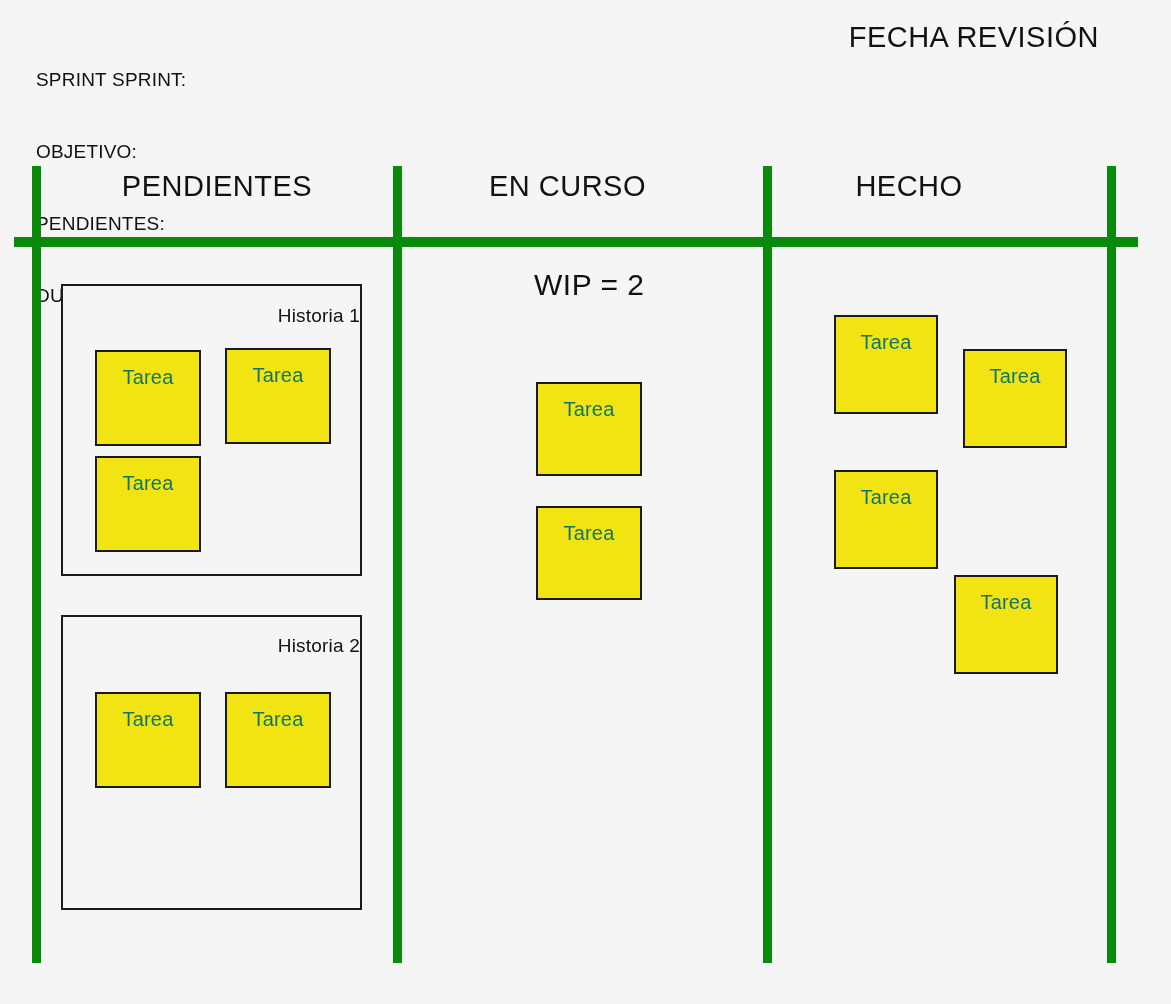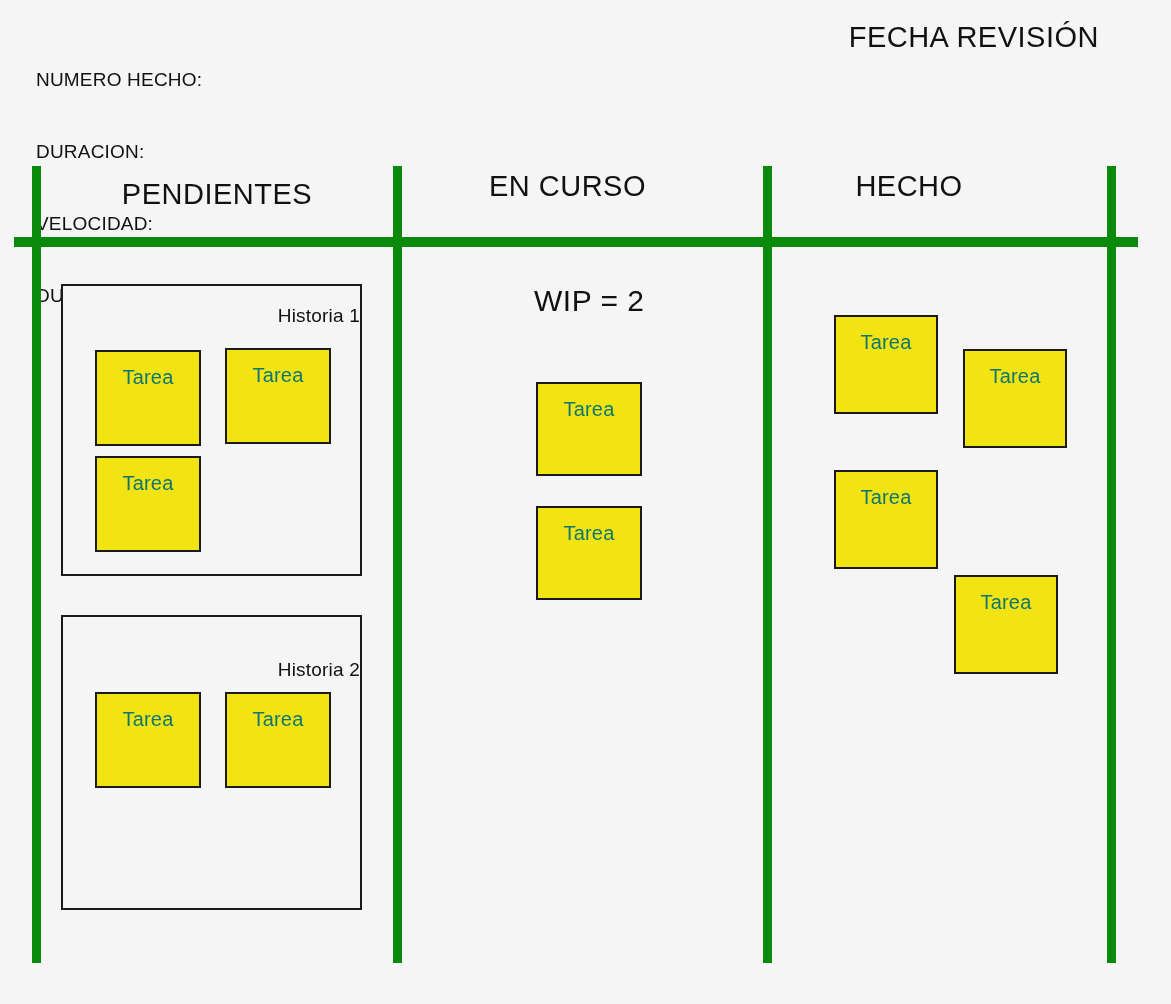--- a/index.html
+++ b/index.html
@@ -66,21 +66,20 @@
     text-align: center;
     white-space: nowrap;
   }
 
   
   .wip {
     position: absolute;
     font-size: 30px;
     letter-spacing: 0.5px;
     white-space: nowrap;
-    margin-top: 16px;
   }
 
   
   .story {
     position: absolute;
     border: 2px solid #1a1a1a;
     background: #f5f5f5;
     box-sizing: border-box;
   }
   .story-title {
@@ -109,55 +108,55 @@
     display: block;
     padding-top: 14px;
   }
 </style>
 </head>
 <body>
 
 <div id="board">
 
   <div class="sprint-meta">
-    <div>NUMERO HECHO:</div>
-    <div>DURACION:</div>
-    <div>VELOCIDAD:</div>
+    <div>SPRINT SPRINT:</div>
+    <div>OBJETIVO:</div>
+    <div>PENDIENTES:</div>
     <div>DURACION</div>
   </div>
 
   <div class="review-date">FECHA REVISIÓN</div>
 
   <div class="vline" style="left:32px;"></div>
   <div class="vline" style="left:393px;"></div>
   <div class="vline" style="left:763px;"></div>
   <div class="vline" style="left:1107px;"></div>
   <div class="hline"></div>
 
-  <div class="col-title" style="left:41px;  width:352px;margin-top:8px;">PENDIENTES</div>
+  <div class="col-title" style="left:41px;  width:352px;">PENDIENTES</div>
   <div class="col-title" style="left:387px; width:361px;">EN CURSO</div>
   <div class="col-title" style="left:772px; width:274px;">HECHO</div>
 
   <div class="wip" style="left:534px; top:268px;">WIP = 2</div>
 
   <div class="story" style="left:61px; top:284px; width:301px; height:292px;">
     <div class="story-title" style="top:19px;">Historia 1</div>
   </div>
   <div class="task" style="left:95px;  top:350px; width:106px; height:96px;">
     <span>Tarea</span>
   </div>
   <div class="task" style="left:225px; top:348px; width:106px; height:96px;">
     <span>Tarea</span>
   </div>
   <div class="task" style="left:95px;  top:456px; width:106px; height:96px;">
     <span>Tarea</span>
   </div>
 
   <div class="story" style="left:61px; top:615px; width:301px; height:295px;">
-    <div class="story-title" style="top:18px;margin-top:24px;">Historia 2</div>
+    <div class="story-title" style="top:18px;">Historia 2</div>
   </div>
   <div class="task" style="left:95px;  top:692px; width:106px; height:96px;">
     <span>Tarea</span>
   </div>
   <div class="task" style="left:225px; top:692px; width:106px; height:96px;">
     <span>Tarea</span>
   </div>
 
   <div class="task" style="left:536px; top:382px; width:106px; height:94px;">
     <span>Tarea</span>

